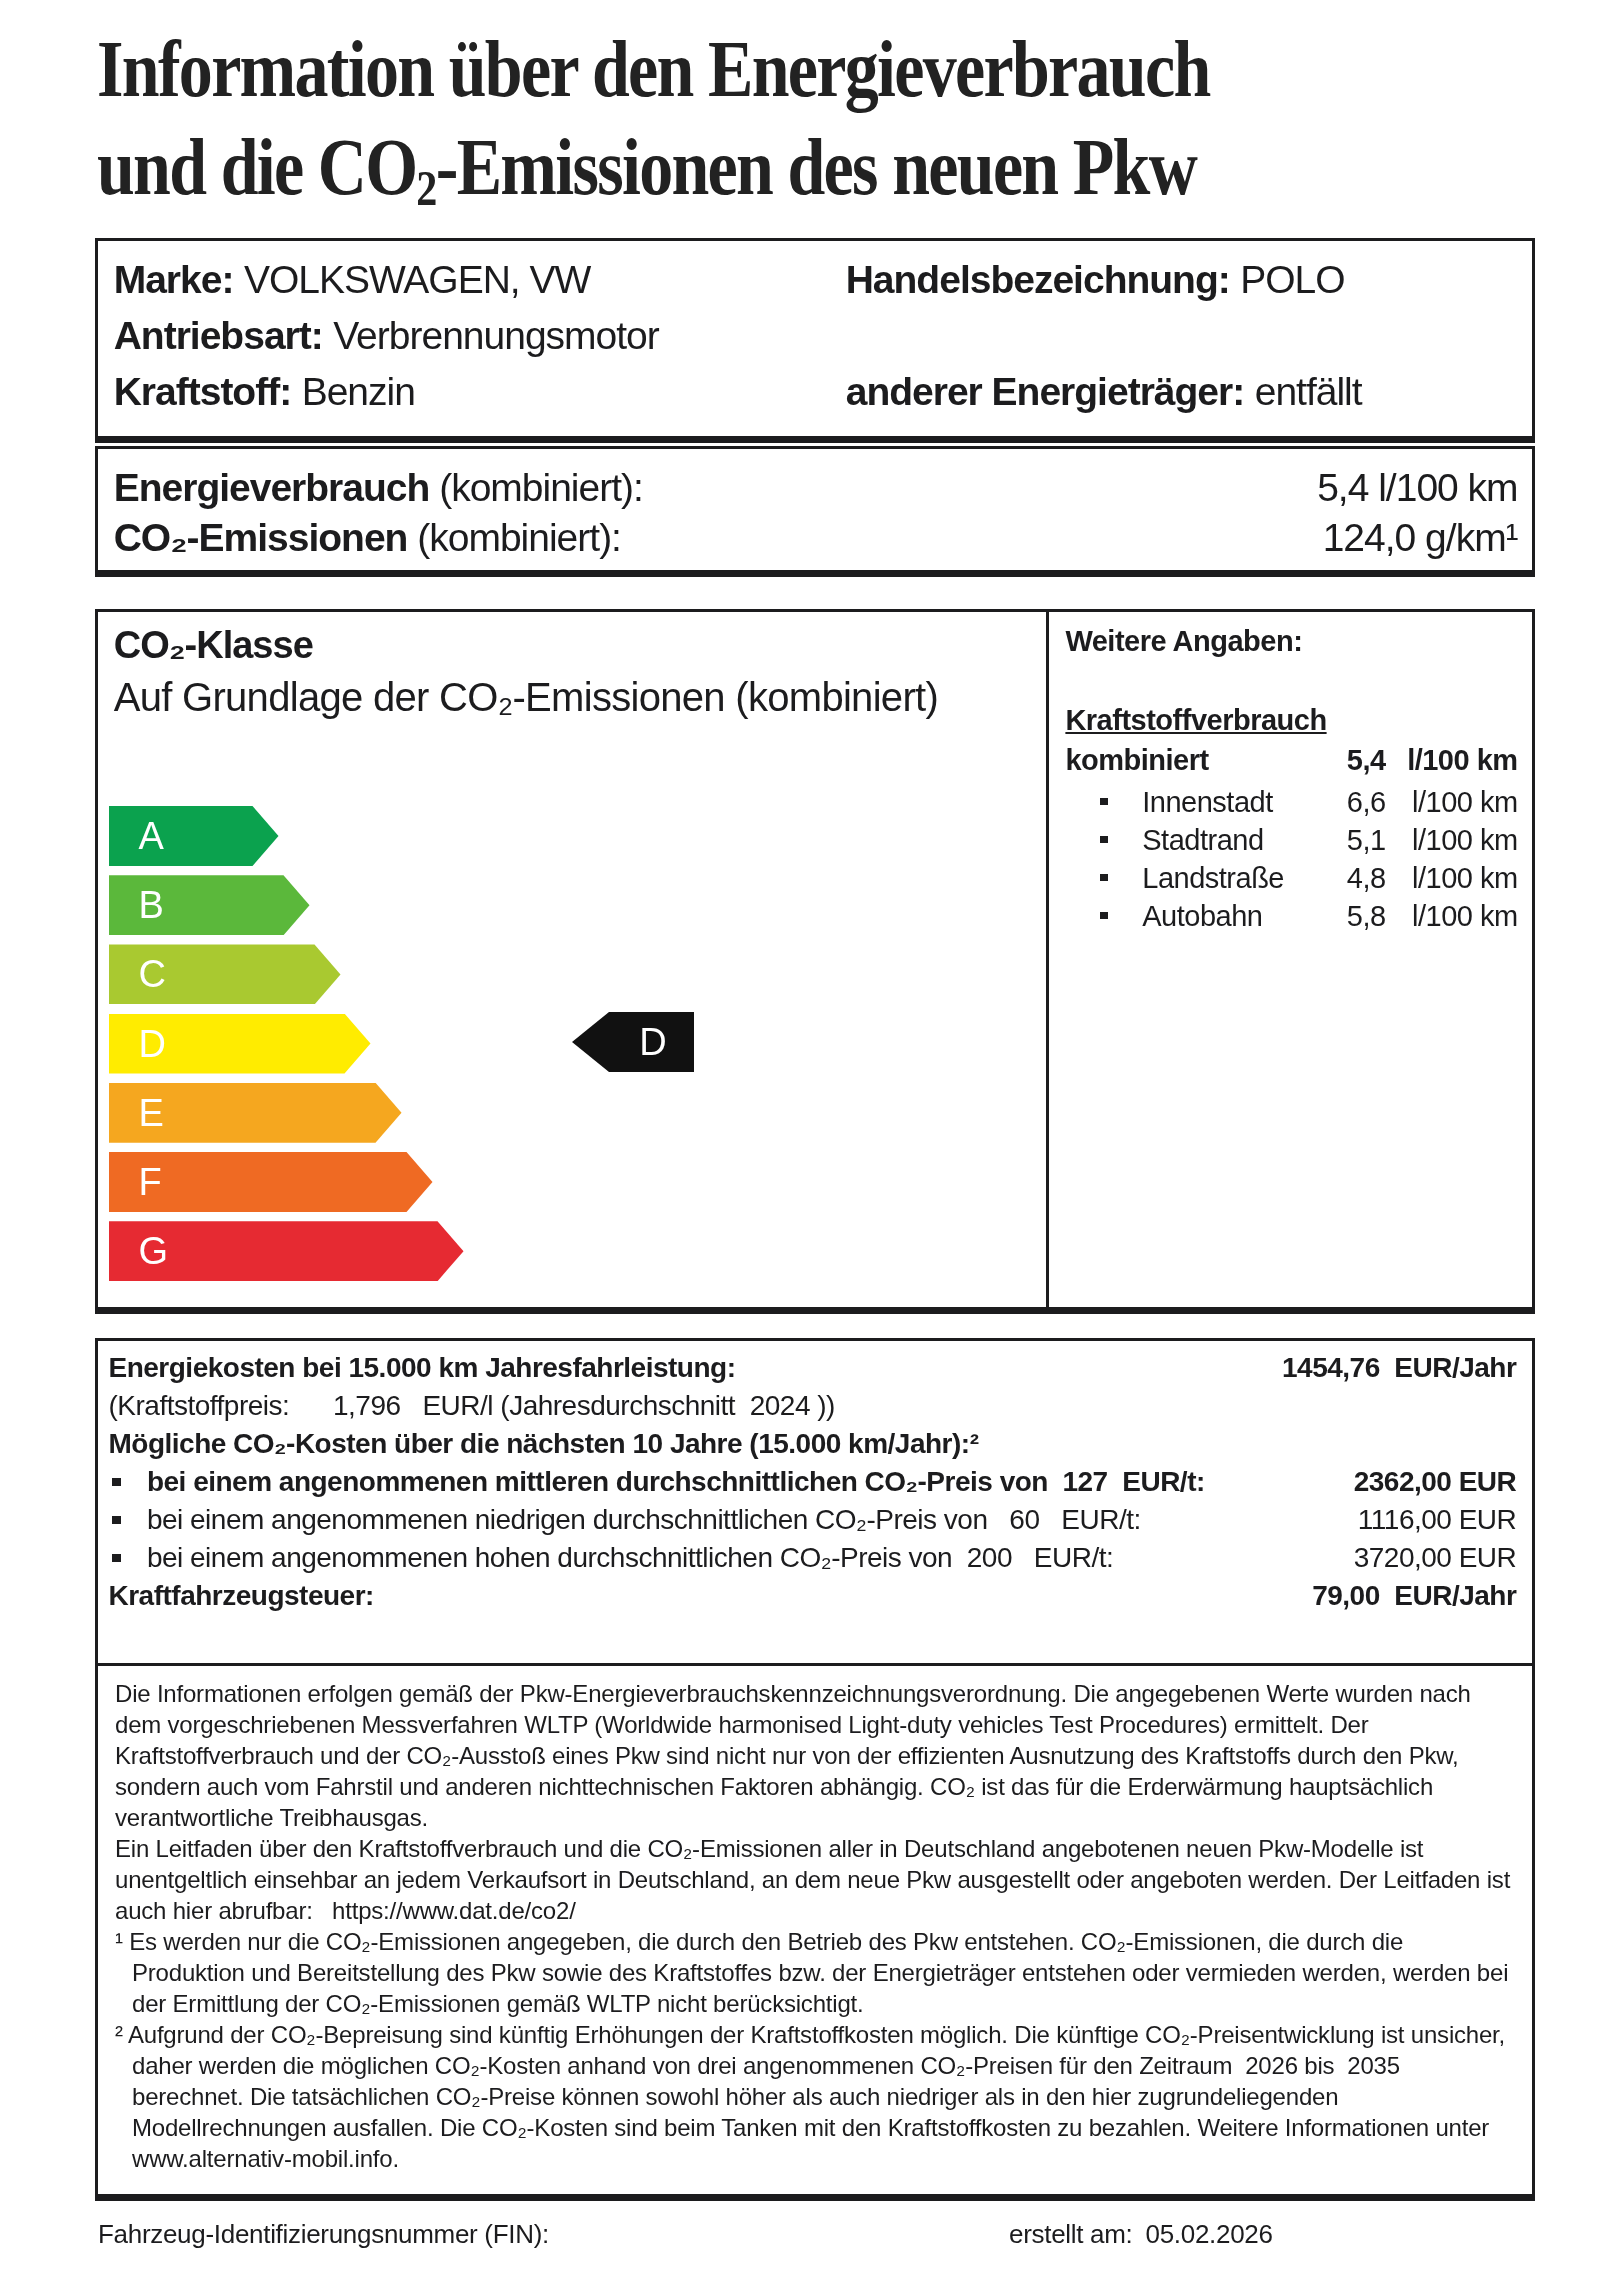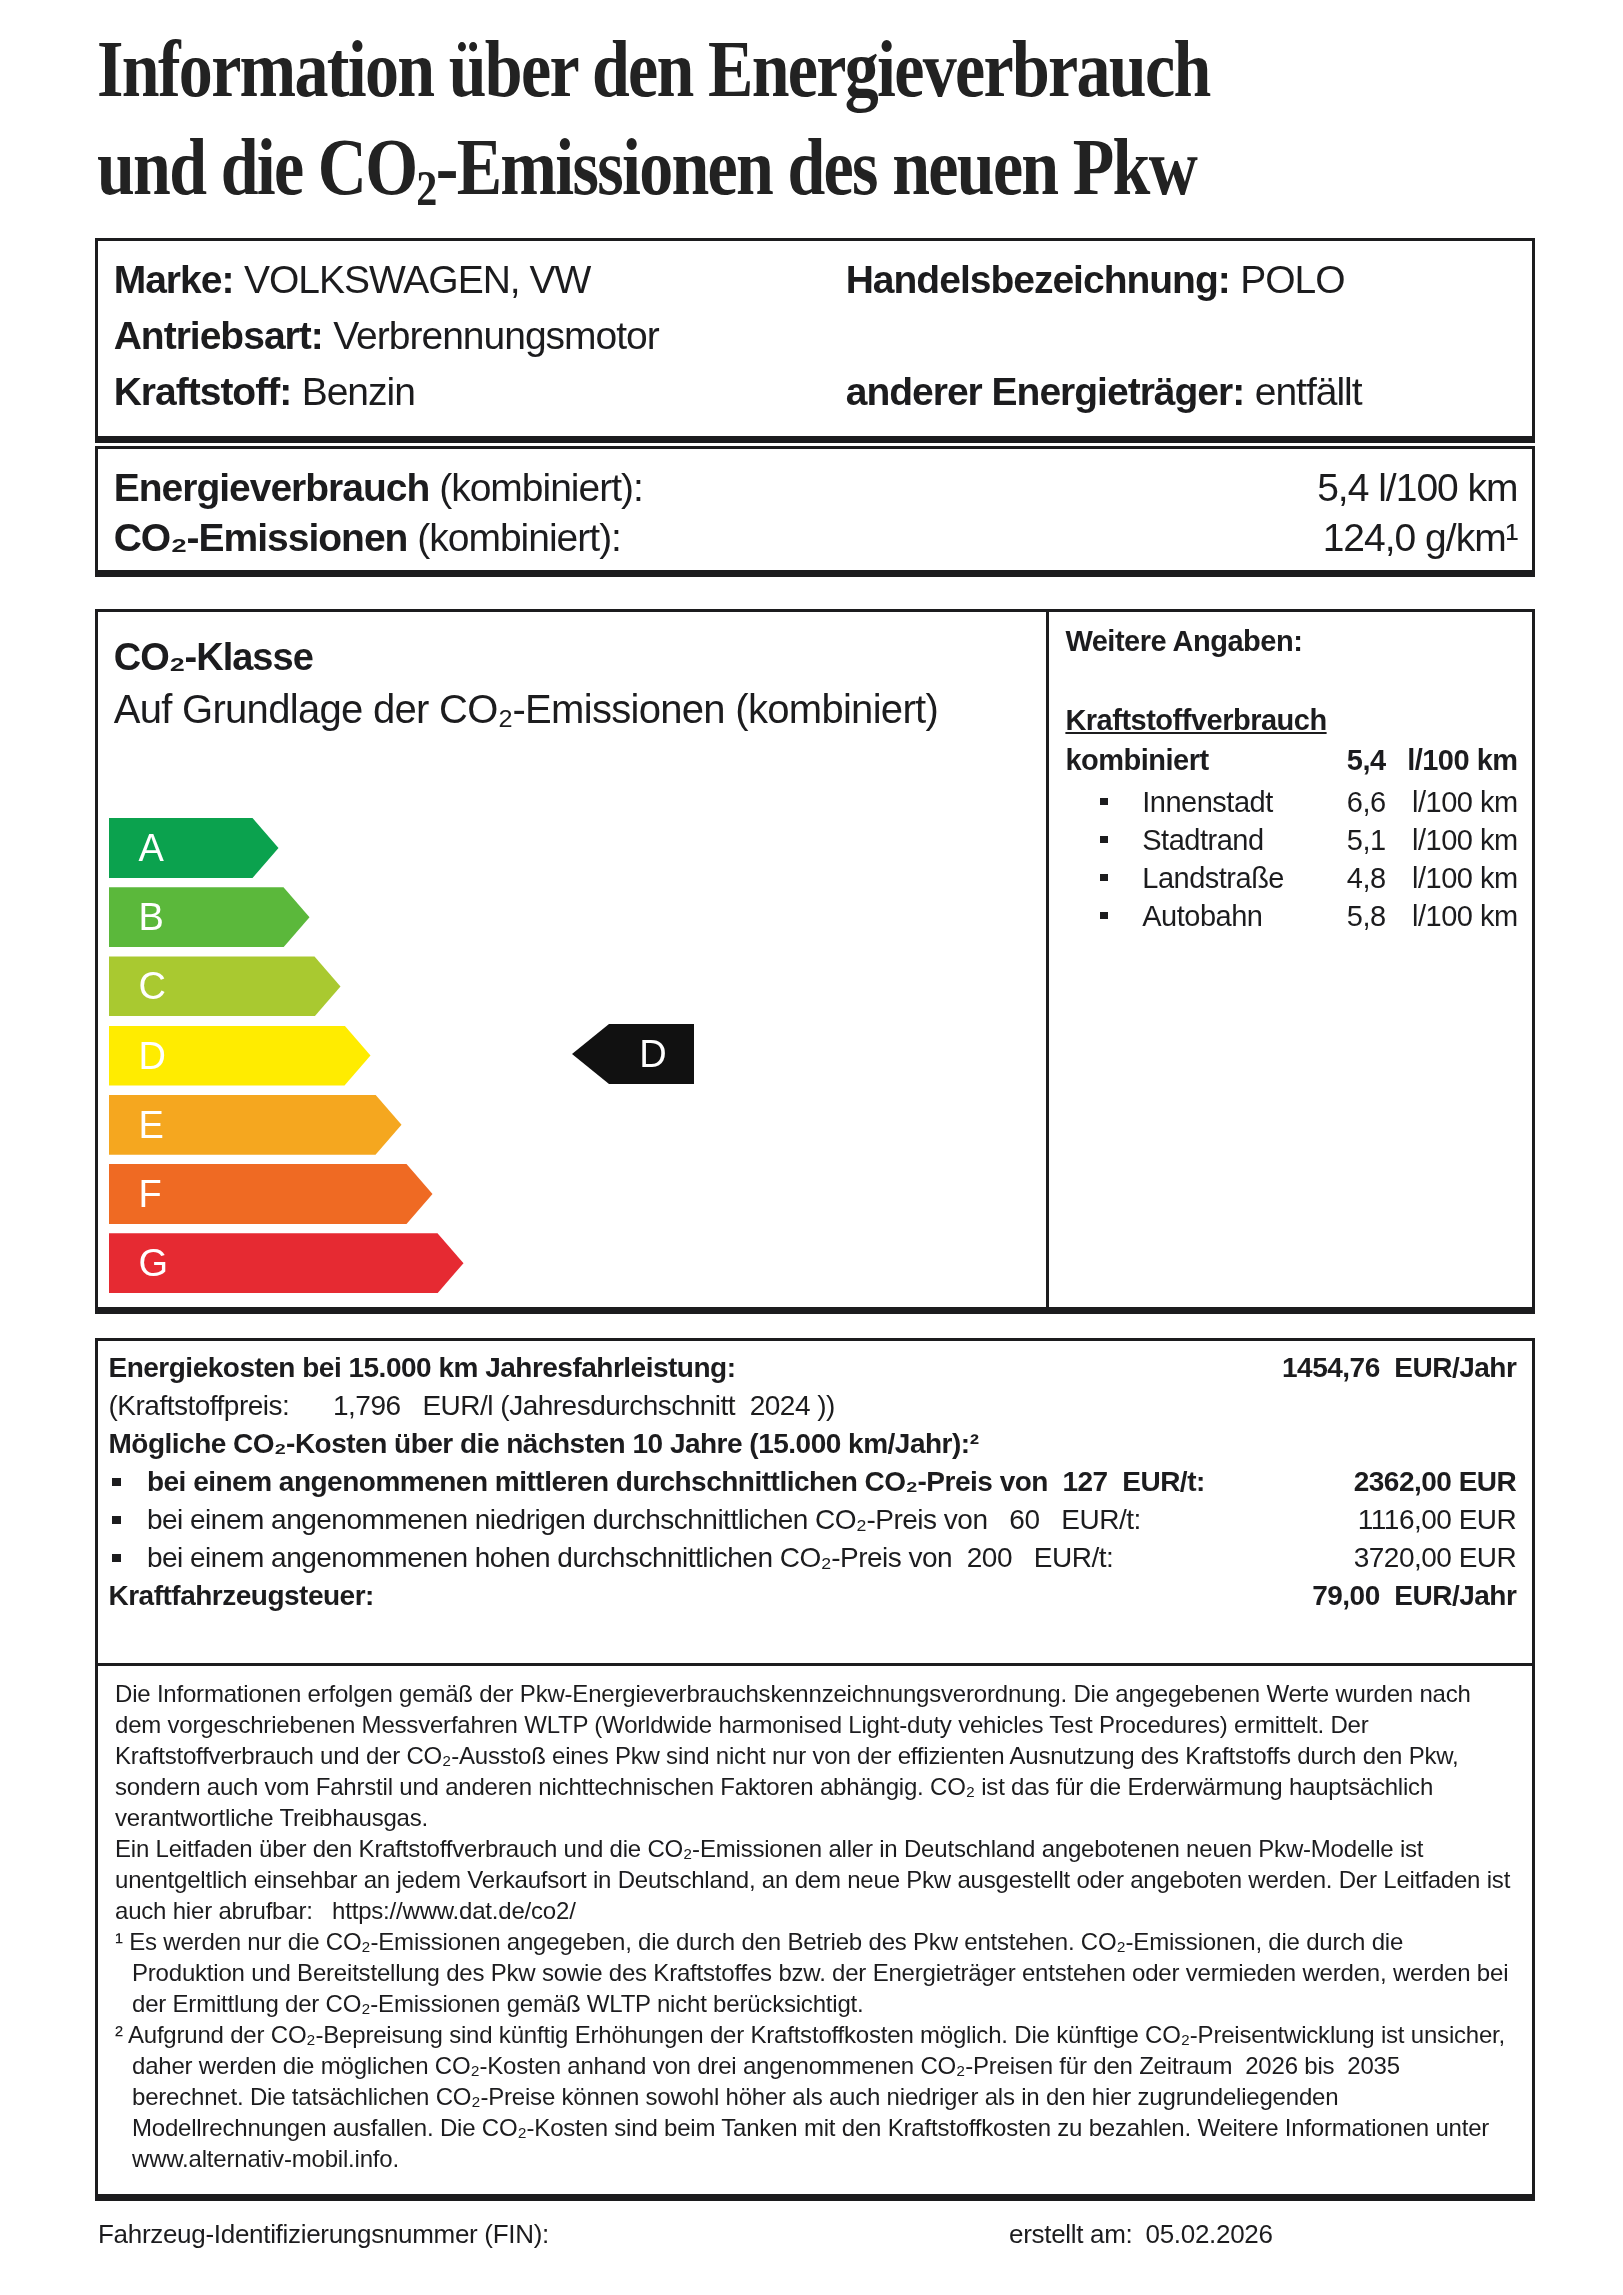--- a/index.html
+++ b/index.html
@@ -25,21 +25,21 @@
   .v-row{position:relative;line-height:56px;white-space:nowrap;}
   .v-col2{position:absolute;left:732px;top:0;}
   .v-val{margin-left:10.5px;}
 
   
   .box-consumption{top:446px;height:131px;padding:14.4px 14.4px 0 15.7px;font-size:39px;letter-spacing:-1px;}
   .c-row{display:flex;justify-content:space-between;line-height:50px;white-space:nowrap;}
 
   
   .box-co2{top:609px;height:705px;padding:0;}
-  .co2-left{position:absolute;left:0;top:12px;bottom:0;width:946px;}
+  .co2-left{position:absolute;left:0;top:0;bottom:0;width:946px;}
   .co2-heading{position:absolute;left:15.7px;top:11.8px;font-size:38px;font-weight:700;letter-spacing:-1px;}
   .co2-sub{position:absolute;left:15.7px;top:63px;font-size:40px;letter-spacing:-0.7px;}
   .bars{position:absolute;left:10.5px;top:194px;}
   .bar{height:60px;margin-bottom:9.2px;color:#fff;font-size:38px;line-height:60px;
        padding-left:30px;box-sizing:border-box;
        clip-path:polygon(0 0,calc(100% - 26px) 0,100% 50%,calc(100% - 26px) 100%,0 100%);}
   .bar-a{width:170px;} .bar-b{width:201px;} .bar-c{width:232px;} .bar-d{width:262px;}
   .bar-e{width:293px;} .bar-f{width:324px;} .bar-g{width:355px;}
   .indicator{position:absolute;left:474px;top:400px;width:122px;height:60px;color:#fff;
        font-size:38px;line-height:60px;text-align:right;padding-right:27.5px;box-sizing:border-box;

